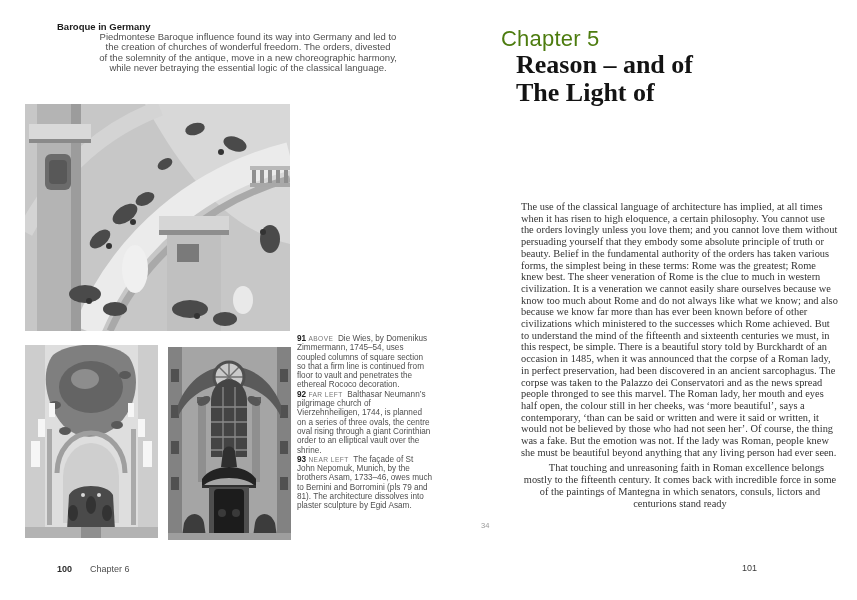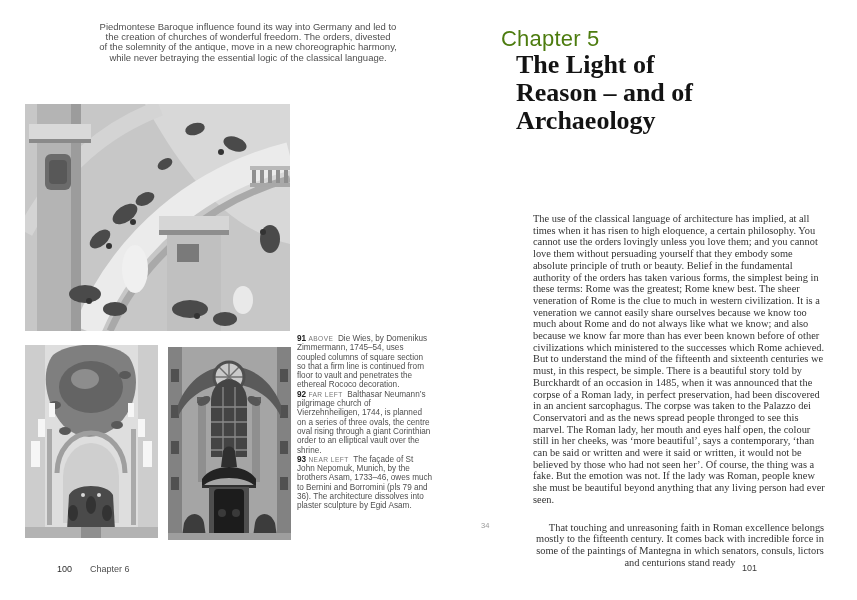--- a/index.html
+++ b/index.html
@@ -18,48 +18,49 @@
   .photo-nave{left:25px;top:345px;width:133px;height:193px;}
   .photo-facade{left:168px;top:347px;width:123px;height:193px;}
 
   .captions{position:absolute;left:297px;top:334px;width:136px;
             font-size:8.2px;line-height:9.3px;color:#4f4f4f;}
   .caption{margin:0;}
   .capnum{font-weight:bold;color:#1b1b1b;}
   .cappos{font-size:6.6px;letter-spacing:.45px;color:#767676;}
 
   .footer-left{position:absolute;left:57px;top:564px;font-size:9px;color:#3c3c3c;}
-  .folio-left{font-weight:normal;color:#2e2e2e;}
+  .folio-left{font-weight:bold;color:#2e2e2e;}
   .chapter-ref{position:absolute;left:33px;top:0;width:120px;color:#4f4f4f;font-weight:normal;}
 
   
   .kicker{position:absolute;left:501px;top:27px;font-size:22px;line-height:24px;
           color:#4d7c0f;letter-spacing:.2px;}
   .chapter-title{position:absolute;left:516px;top:51px;margin:0;
           font-family:"Liberation Serif","DejaVu Serif",serif;
           font-weight:bold;font-size:26px;line-height:28px;color:#131313;}
   .chapter-title span{display:block;}
 
   .body-text{position:absolute;left:517px;top:197px;width:326px;
           font-family:"Liberation Serif","DejaVu Serif",serif;
           font-size:10.4px;line-height:11.7px;color:#333333;}
-  .body-text p{margin:16px;}
+  .body-text p{margin:4px;}
   .body-text p.indent{text-indent:13px;text-align:center;}
 
   .gutter-note{position:absolute;left:481px;top:521px;font-size:7.5px;color:#999999;}
   .folio-right{position:absolute;left:742px;top:563px;font-size:9px;color:#3c3c3c;}
 </style>
 </head>
 <body>
 
 <div class="spread">
 
   <section>
 
     <div class="intro">
+      <h3>Baroque in Germany</h3>
       <p>Piedmontese Baroque influence found its way into Germany and led to
 the creation of churches of wonderful freedom. The orders, divested
 of the solemnity of the antique, move in a new choreographic harmony,
 while never betraying the essential logic of the classical language.</p>
     </div>
 
     <figure class="photo photo-top">
       <svg viewBox="0 0 265 227" preserveAspectRatio="none">
         <rect width="265" height="227" fill="#c7c7c7"></rect>
         <path d="M120,0 H265 V140 C200,125 155,65 120,0 Z" fill="#d8d8d8"></path>
@@ -199,38 +200,37 @@
           <circle cx="68" cy="166" r="4" fill="#3a3a3a"></circle>
         <path d="M16,176 C22,162 34,166 36,176 L38,190 H14 Z" fill="#3c3c3c"></path>
         <path d="M107,176 C101,162 89,166 87,176 L85,190 H109 Z" fill="#3c3c3c"></path>
         <rect y="186" width="123" height="7" fill="#9e9e9e"></rect>
       </svg>
     </figure>
 
     <div class="captions">
       <p class="caption"><span class="capnum">91</span> <span class="cappos">ABOVE</span>&nbsp; <span>Die Wies, by Domenikus Zimmermann, 1745–54, uses coupled columns of square section so that a firm line is continued from floor to vault and penetrates the ethereal Rococo decoration.</span></p>
       <p class="caption"><span class="capnum">92</span> <span class="cappos">FAR LEFT</span>&nbsp; <span>Balthasar Neumann’s pilgrimage church of Vierzehnheiligen, 1744, is planned on a series of three ovals, the centre oval rising through a giant Corinthian order to an elliptical vault over the shrine.</span></p>
-      <p class="caption"><span class="capnum">93</span> <span class="cappos">NEAR LEFT</span>&nbsp; <span>The façade of St John Nepomuk, Munich, by the brothers Asam, 1733–46, owes much to Bernini and Borromini (pls 79 and 36). The architecture dissolves into plaster sculpture by Egid Asam.</span></p>
+      <p class="caption"><span class="capnum">93</span> <span class="cappos">NEAR LEFT</span>&nbsp; <span>The façade of St John Nepomuk, Munich, by the brothers Asam, 1733–46, owes much to Bernini and Borromini (pls 79 and 81). The architecture dissolves into plaster sculpture by Egid Asam.</span></p>
     </div>
 
     <div class="footer-left">
       <span class="folio-left">100</span>
       <span class="chapter-ref">Chapter 6</span>
     </div>
 
   </section>
 
   <section>
 
     <div class="kicker">Chapter 5</div>
 
     <h1 class="chapter-title">
+      <span>Reason – and of</span>
       <span>The Light of</span>
-      <span>Reason – and of</span>
-      <span>Archaeology</span>
     </h1>
 
     <div class="body-text">
       <p>The use of the classical language of architecture has implied, at all times when it has risen to high eloquence, a certain philosophy. You cannot use the orders lovingly unless you love them; and you cannot love them without persuading yourself that they embody some absolute principle of truth or beauty. Belief in the fundamental authority of the orders has taken various forms, the simplest being in these terms: Rome was the greatest; Rome knew best. The sheer veneration of Rome is the clue to much in western civilization. It is a veneration we cannot easily share ourselves because we know too much about Rome and do not always like what we know; and also because we know far more than has ever been known before of other civilizations which ministered to the successes which Rome achieved. But to understand the mind of the fifteenth and sixteenth centuries we must, in this respect, be simple. There is a beautiful story told by Burckhardt of an occasion in 1485, when it was announced that the corpse of a Roman lady, in perfect preservation, had been discovered in an ancient sarcophagus. The corpse was taken to the Palazzo dei Conservatori and as the news spread people thronged to see this marvel. The Roman lady, her mouth and eyes half open, the colour still in her cheeks, was ‘more beautiful’, says a contemporary, ‘than can be said or written and were it said or written, it would not be believed by those who had not seen her’. Of course, the thing was a fake. But the emotion was not. If the lady was Roman, people knew she must be beautiful beyond anything that any living person had ever seen.</p>
       <p class="indent">That touching and unreasoning faith in Roman excellence belongs mostly to the fifteenth century. It comes back with incredible force in some of the paintings of Mantegna in which senators, consuls, lictors and centurions stand ready</p>
     </div>
 
     <span class="gutter-note">34</span>
     <span class="folio-right">101</span>
 

